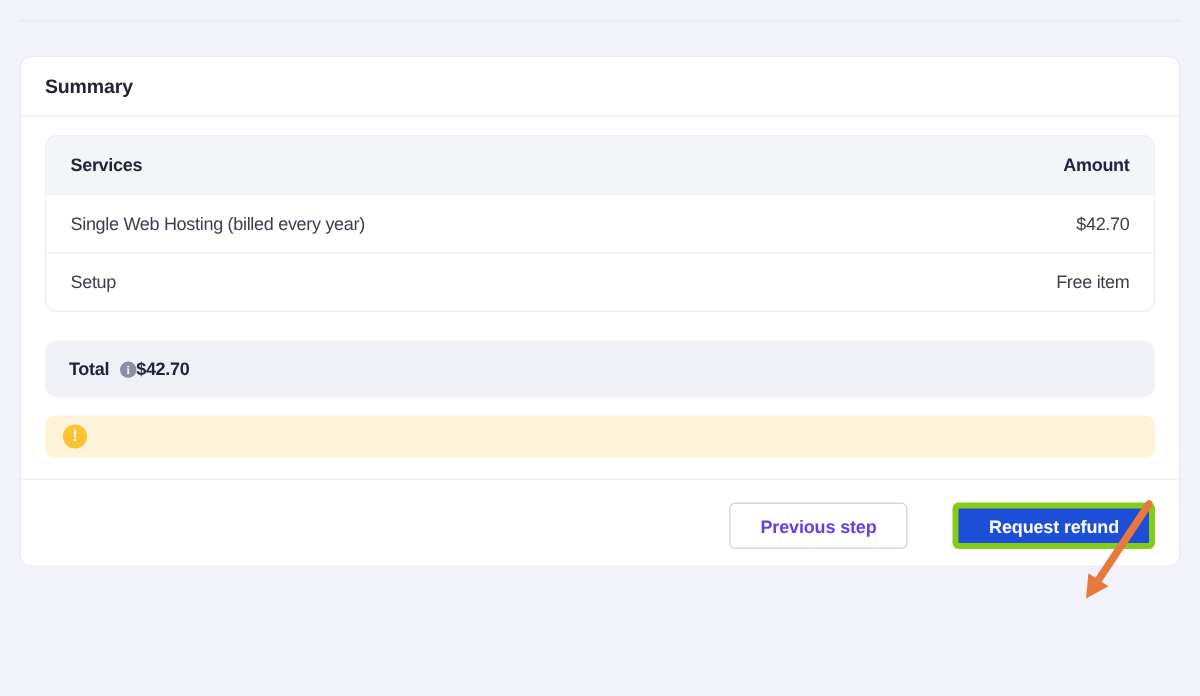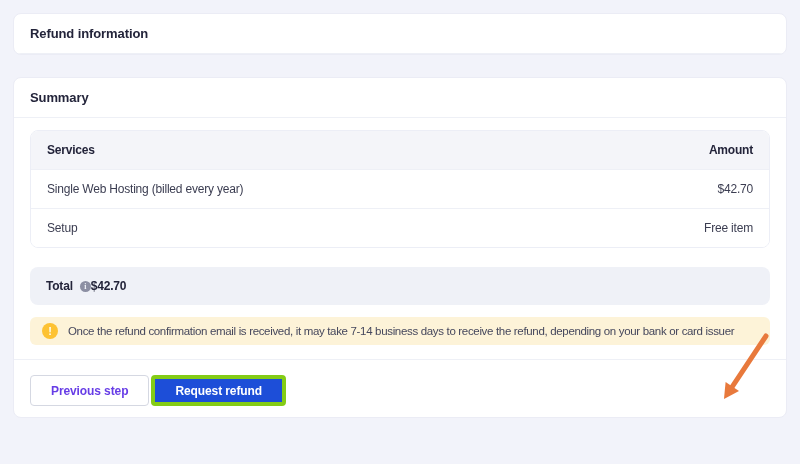--- a/index.html
+++ b/index.html
@@ -115,22 +115,22 @@
     letter-spacing: -0.33px;
     color: #45475c;
     white-space: nowrap;
   }
 
   .card-footer {
     margin-top: 14px;
     border-top: 1px solid #eef0f6;
     padding: 15px 16px 11px 16px;
     display: flex;
-    justify-content: flex-start;
-    gap: 2px;
+    justify-content: flex-end;
+    gap: 30px;
   }
   .btn {
     height: 31px;
     border-radius: 4px;
     font-family: "Liberation Sans", sans-serif;
     font-size: 12px;
     font-weight: bold;
     letter-spacing: -0.1px;
     padding: 0 20px;
     cursor: pointer;
@@ -154,21 +154,20 @@
     height: 85px;
     pointer-events: none;
   }
 </style>
 </head>
 <body>
 
 <div class="page">
 
   <section class="card refund-info-card">
-    <div class="card-header">Refund information</div>
   </section>
 
   <section class="card summary-card">
     <div class="card-header">Summary</div>
 
     <div class="summary-content">
 
       <div class="services-table">
         <div class="t-row t-head">
           <span>Services</span>
@@ -187,21 +186,20 @@
       <div class="total-row">
         <span class="total-label-wrap">
           <span>Total</span>
           <span class="info-dot">i</span>
         </span>
         <span>$42.70</span>
       </div>
 
       <div class="notice-banner">
         <span class="warn-dot">!</span>
-        <span class="notice-text">Once the refund confirmation email is received, it may take 7-14 business days to receive the refund, depending on your bank or card issuer</span>
       </div>
     </div>
 
     <div class="card-footer">
       <button class="btn btn-secondary">Previous step</button>
       <button class="btn btn-primary">Request refund</button>
     </div>
   </section>
 
   <svg class="annotation-arrow" viewBox="0 0 95 85" xmlns="http://www.w3.org/2000/svg">

